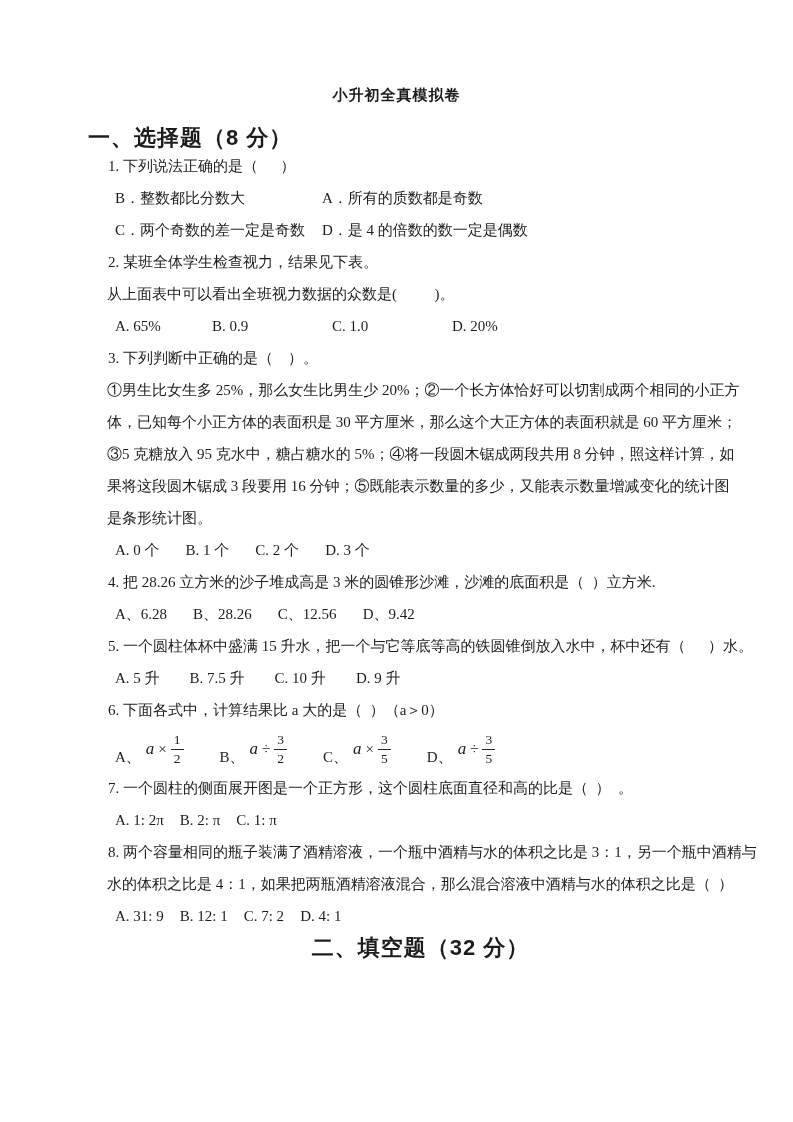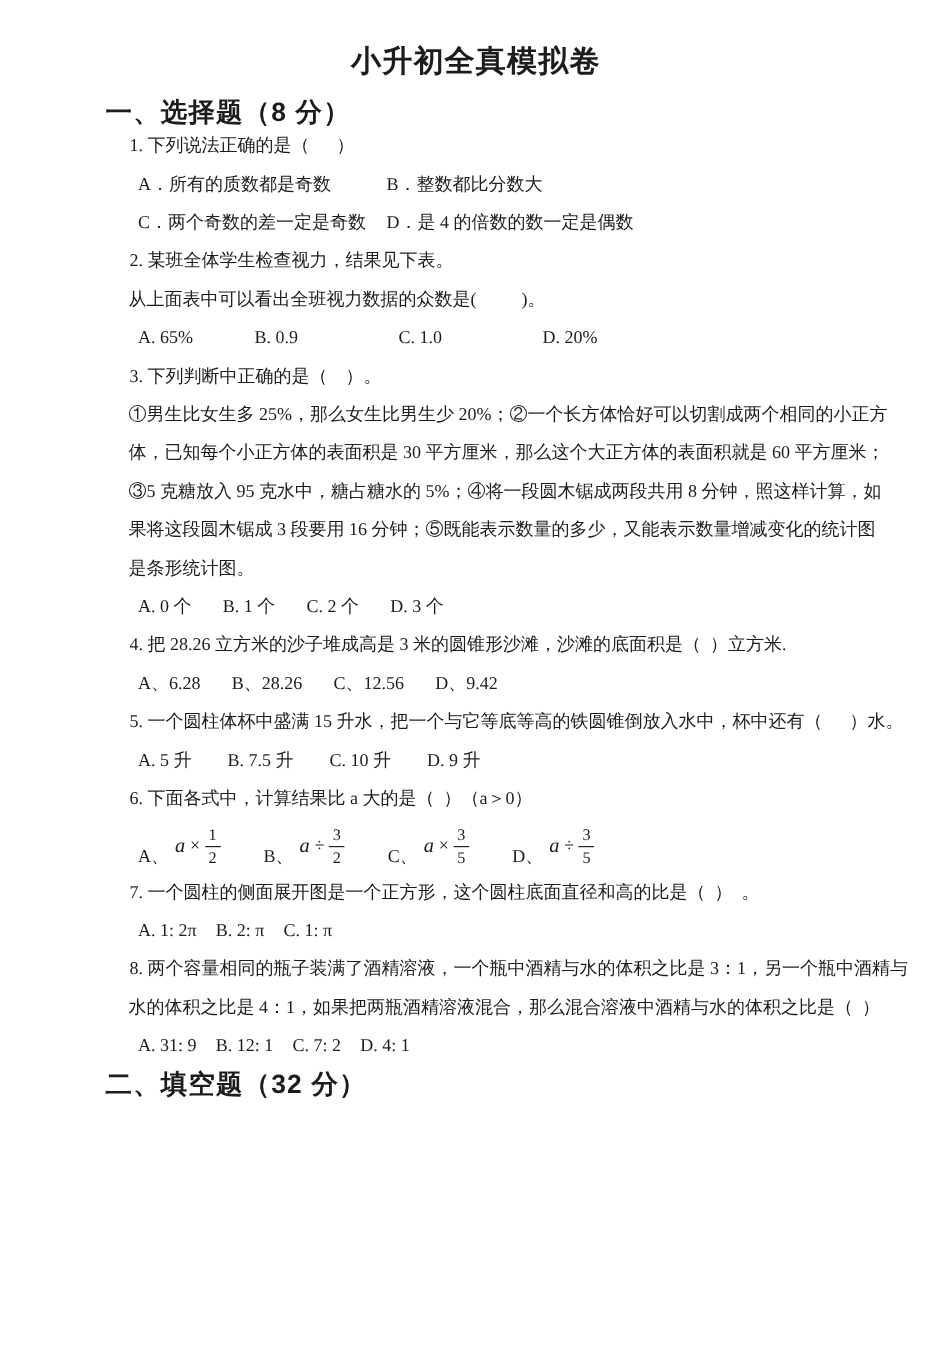--- a/index.html
+++ b/index.html
@@ -7,40 +7,40 @@
     width:793px; height:1122px;
     background:#ffffff;
     color:#1c1c1c;
     font-family:"Liberation Serif","DejaVu Serif",serif;
     font-size:15px;
     overflow:hidden;
   }
   .page { width:793px; height:1122px; position:relative; }
 
   .doc-title {
-    padding-top:40px;
+    padding-top:84px;
     text-align:center;
     font-family:"Liberation Sans","DejaVu Sans",sans-serif;
     font-weight:bold;
-    font-size:25px;
+    font-size:15px;
     line-height:22px;
     letter-spacing:1px;
   }
 
   .content { margin-left:88px; margin-right:40px; }
 
   .sec-heading {
     font-family:"Liberation Sans","DejaVu Sans",sans-serif;
     font-weight:bold;
     font-size:22px;
     line-height:24px;
     margin-top:20px;
     letter-spacing:1px;
   }
-  .sec-heading.second { margin-top:4px; }
+  .sec-heading.second { margin-top:4px;text-align:center; }
 
   .line { line-height:32px; white-space:pre;margin-left:20px; }
   .indent { margin-left:19px; }
 
   
   .opts { margin-left:27px; line-height:32px; white-space:pre; display:flex; }
   .opts span { display:inline-block; }
 
   .opts.q1row span:first-child { width:207px; }
   .opts.q2row span:nth-child(1) { width:97px; }
@@ -98,22 +98,22 @@
 <div class="page">
 
   <div class="doc-title">小升初全真模拟卷</div>
 
   <div class="content">
 
     <div class="sec-heading">一、选择题（8 分）</div>
 
     <div class="line">1. 下列说法正确的是（      ）</div>
     <div class="opts q1row">
+      <span>B．整数都比分数大</span>
       <span>A．所有的质数都是奇数</span>
-      <span>B．整数都比分数大</span>
     </div>
     <div class="opts q1row">
       <span>C．两个奇数的差一定是奇数</span>
       <span>D．是 4 的倍数的数一定是偶数</span>
     </div>
 
     <div class="line">2. 某班全体学生检查视力，结果见下表。</div>
     <div class="line indent">从上面表中可以看出全班视力数据的众数是(          )。</div>
     <div class="opts q2row">
       <span>A. 65%</span>

